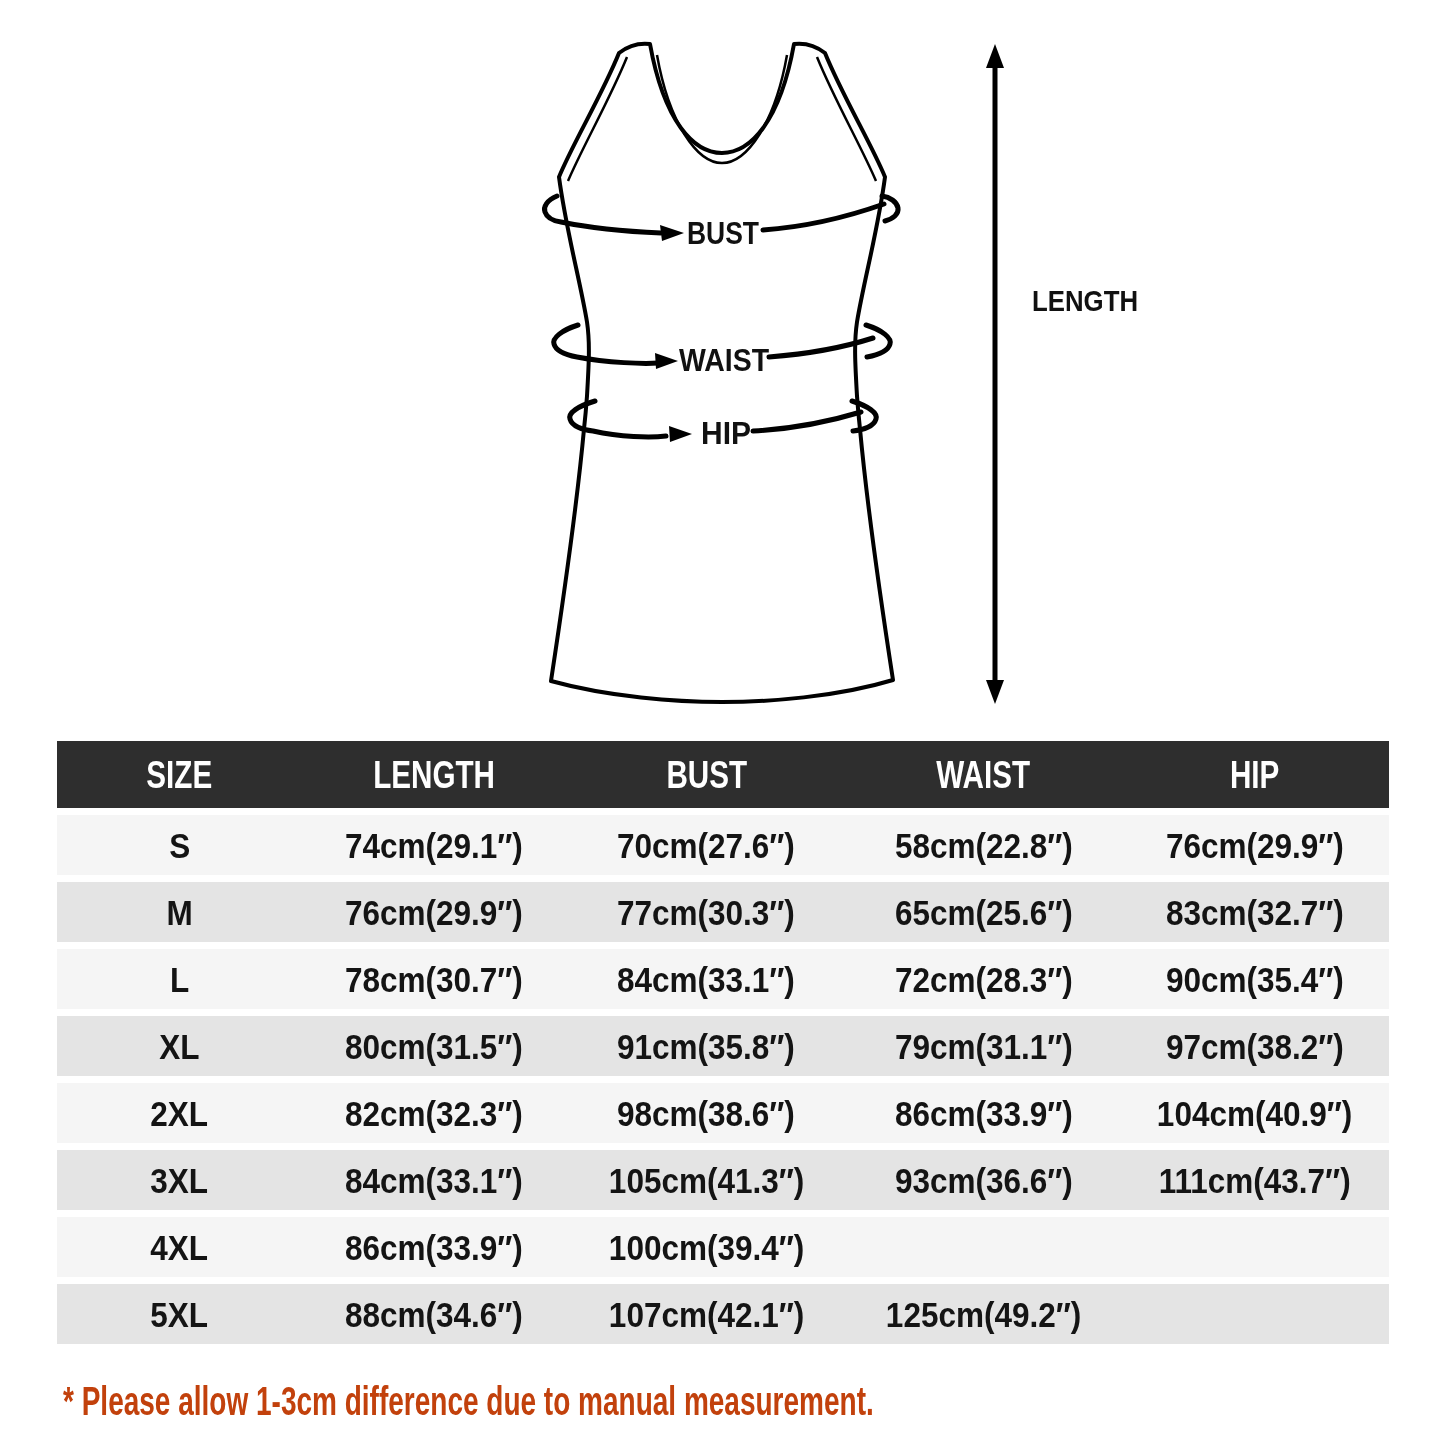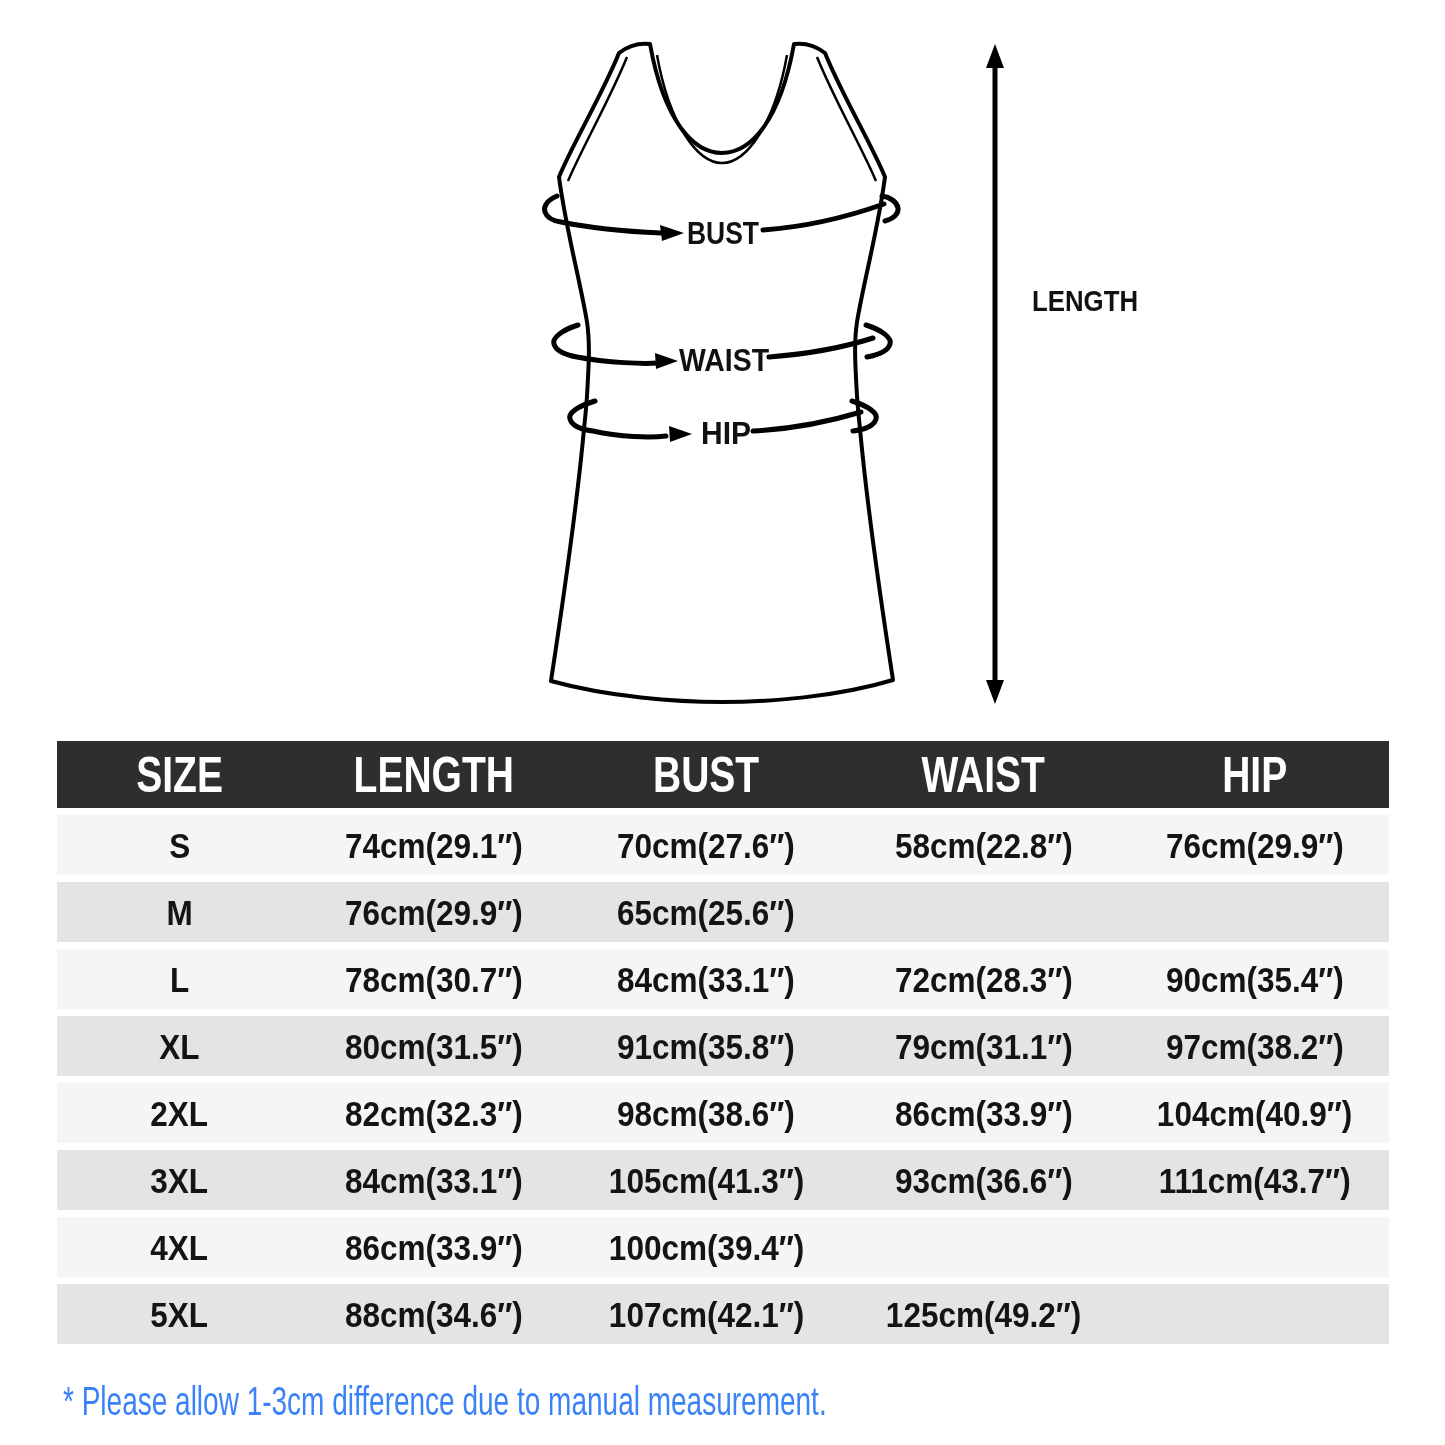--- a/index.html
+++ b/index.html
@@ -11,29 +11,29 @@
   .diagram-svg{position:absolute;top:0;left:0;}
   .diagram-svg text{font-family:"Liberation Sans", sans-serif;font-weight:bold;fill:#111111;}
 
   .size-table{position:absolute;left:57px;top:741px;width:1332px;}
   .thead,.trow{
     display:grid;
     grid-template-columns:18.4% 19.8% 21.1% 20.5% 20.2%;
     align-items:center;
   }
   .thead{background:#2e2e2e;height:67px;}
-  .hcell{text-align:center;color:#ffffff;font-size:50px;font-weight:bold;line-height:1;}
+  .hcell{text-align:center;color:#ffffff;font-size:38px;font-weight:bold;line-height:1;}
   .hcell span{display:inline-block;transform:scaleX(0.78);white-space:nowrap;}
   .trow{height:60px;margin-top:7px;}
   .trow:nth-child(odd){background:#f5f5f5;}
   .trow:nth-child(even){background:#e4e4e4;}
   .cell{text-align:center;font-size:35px;font-weight:bold;color:#141414;line-height:1;}
   .cell span{display:inline-block;transform:scaleX(0.9);white-space:nowrap;}
 
-  .footnote{position:absolute;left:63px;top:1378px;font-size:40px;font-weight:normal;color:#3b82f6;line-height:1.15;}
+  .footnote{position:absolute;left:63px;top:1378px;font-size:40px;font-weight:bold;color:#c2410c;line-height:1.15;}
   .footnote span{display:inline-block;transform:scaleX(0.70);transform-origin:left center;white-space:nowrap;}
 </style>
 </head>
 <body>
 
 <div class="page">
 
   <svg class="diagram-svg" width="1445" height="735" viewBox="0 0 1445 735" aria-hidden="true">
 
     <path d="M 650,44 Q 633,42 619,53
@@ -101,21 +101,23 @@
       <div class="trow">
         <div class="cell"><span>S</span></div>
         <div class="cell"><span>74cm(29.1″)</span></div>
         <div class="cell"><span>70cm(27.6″)</span></div>
         <div class="cell"><span>58cm(22.8″)</span></div>
         <div class="cell"><span>76cm(29.9″)</span></div>
       </div>
       <div class="trow">
         <div class="cell"><span>M</span></div>
         <div class="cell"><span>76cm(29.9″)</span></div>
+        <div class="cell"><span>77cm(30.3″)</span></div>
         <div class="cell"><span>65cm(25.6″)</span></div>
+        <div class="cell"><span>83cm(32.7″)</span></div>
       </div>
       <div class="trow">
         <div class="cell"><span>L</span></div>
         <div class="cell"><span>78cm(30.7″)</span></div>
         <div class="cell"><span>84cm(33.1″)</span></div>
         <div class="cell"><span>72cm(28.3″)</span></div>
         <div class="cell"><span>90cm(35.4″)</span></div>
       </div>
       <div class="trow">
         <div class="cell"><span>XL</span></div>

